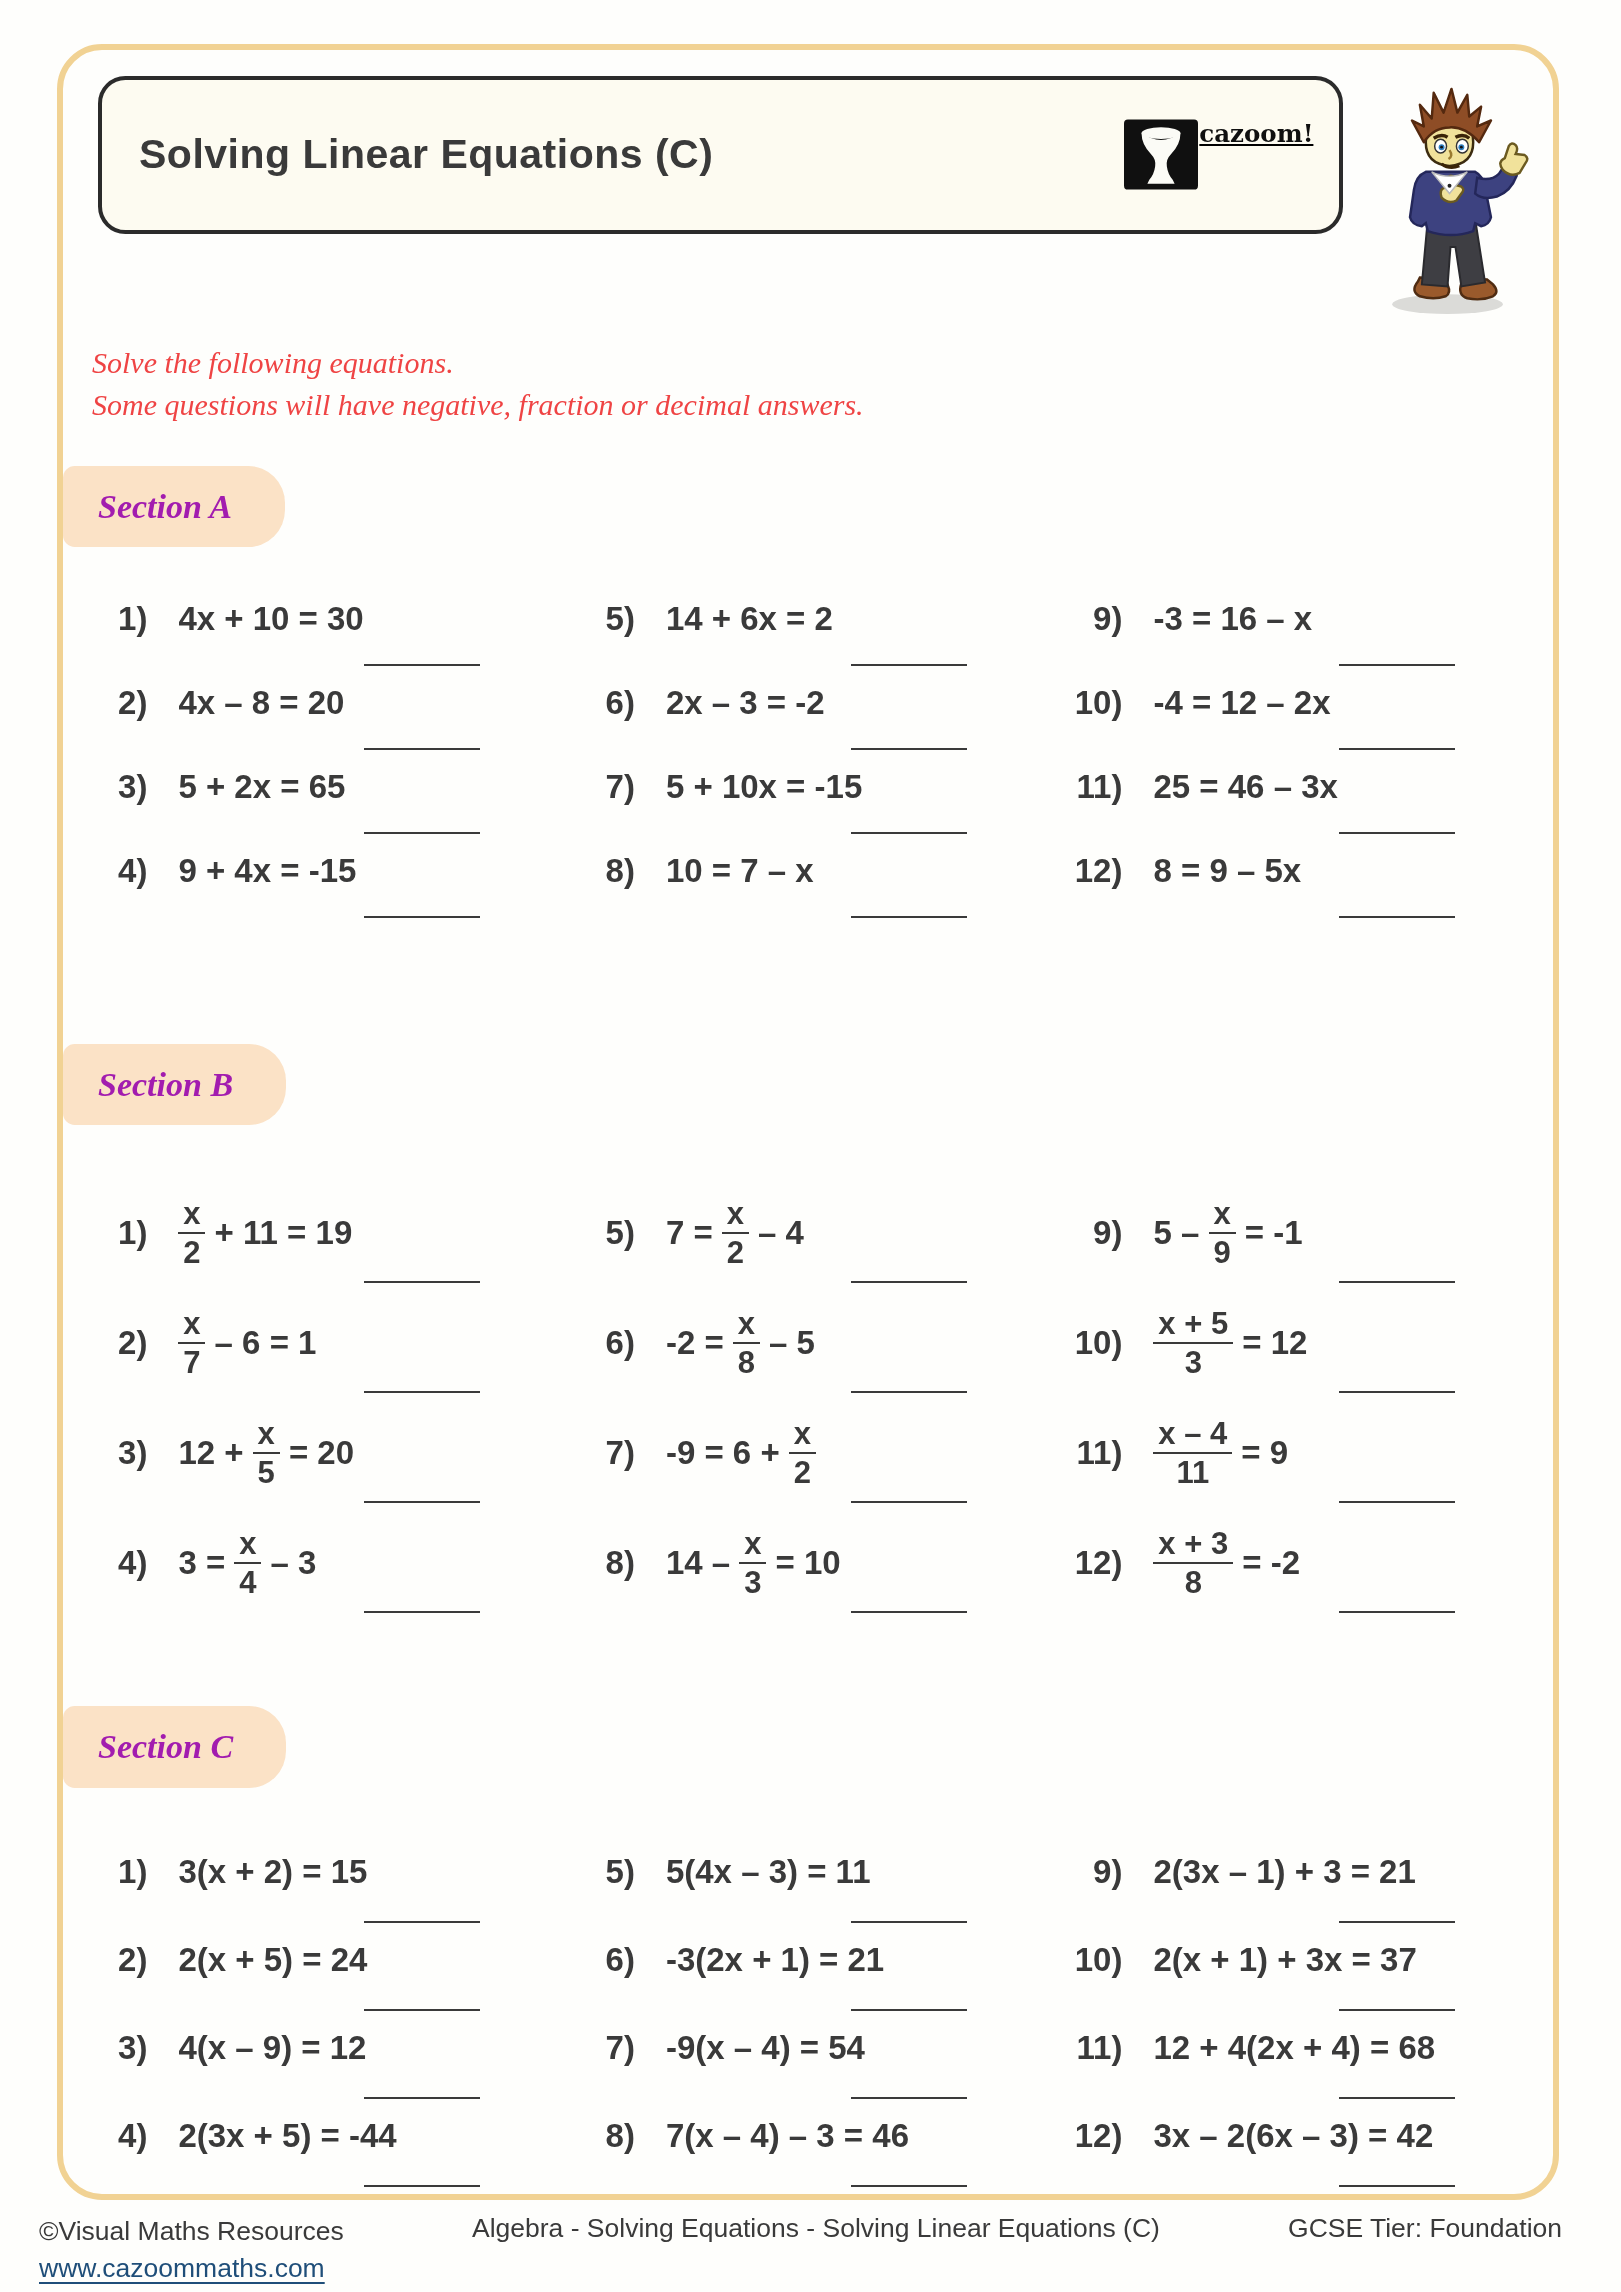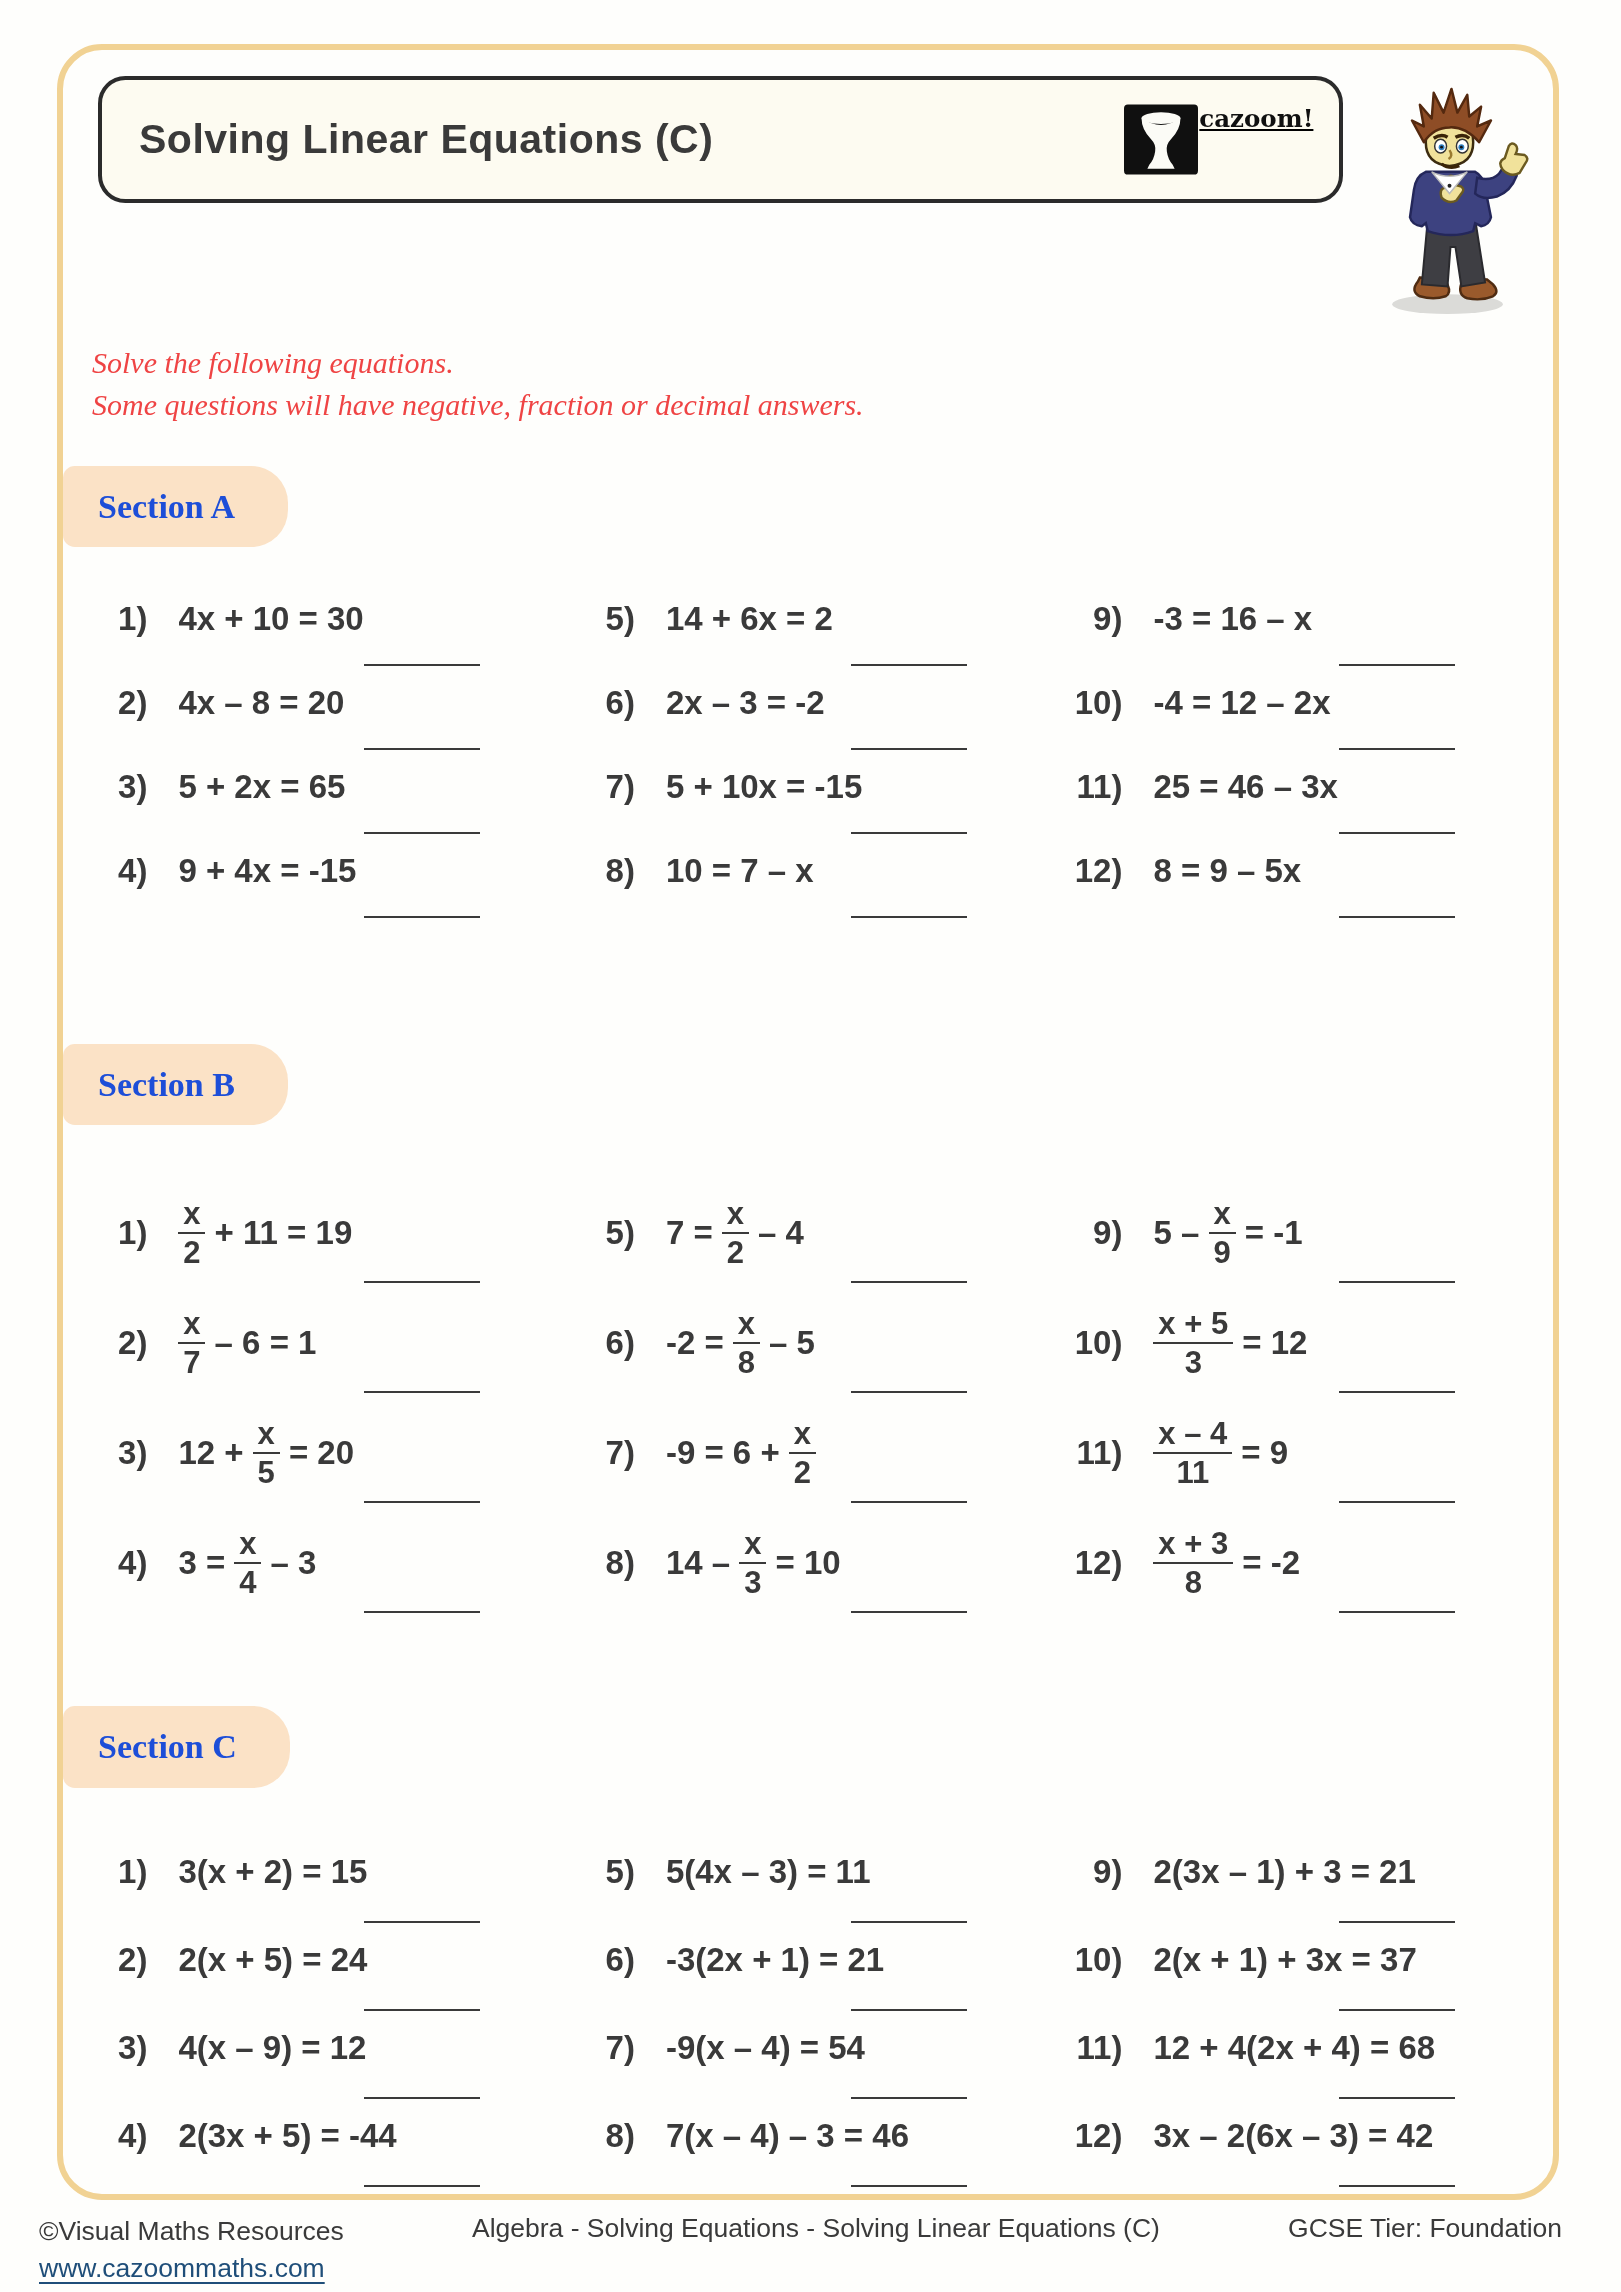--- a/index.html
+++ b/index.html
@@ -7,39 +7,39 @@
     position:relative; width:1621px; height:2293px; overflow:hidden;
     background:#FEFEFC; font-family:"Liberation Sans", sans-serif;
   }
   .page-frame {
     position:absolute; left:57px; top:44px; width:1502px; height:2156px;
     box-sizing:border-box; border:6.9px solid var(--c-border,#F1D293); border-radius:45px;
   }
   
   .title-row { display:flex; align-items:flex-start; margin:25.5px 19.6px 0 35px; gap:23.5px; }
   .title-box {
-    flex:1; box-sizing:border-box; height:127px; background:#FDFBF1;
+    flex:1; box-sizing:border-box; height:158px; background:#FDFBF1;
     border:4.9px solid #2B2B2B; border-radius:27.4px;
     display:flex; align-items:center; padding:0 25.5px 0 37px;
   }
   .page-title { font-size:41px; font-weight:700; color:#3A3A3A; letter-spacing:0.5px; margin:0; }
   .logo { margin-left:auto; display:flex; align-items:flex-start; gap:1px;text-decoration:underline; }
   .logo svg { display:block; }
   .logo-text { font-family:"DejaVu Serif", serif; font-weight:700; font-size:24.5px; color:#101010; }
   .mascot { width:167px; height:237px; flex:none; margin-top:5.9px; }
   
   .instructions {
     margin:23.5px 39px 0 29px; font-family:"Liberation Serif", serif; font-style:italic;
     font-size:30px; color:#ef4444; line-height:1.42;
   }
   .instructions p { margin:0; }
   
   .section-label {
-    display:inline-block; background:var(--c-section,#FBE2C6); color:#1d4ed8;
-    font-family:"Liberation Serif", serif; font-weight:700; font-size:34px;
+    display:inline-block; background:var(--c-section,#FBE2C6); color:#a21caf;
+    font-family:"Liberation Serif", serif; font-style:italic; font-weight:700; font-size:34px;
     padding:21.6px 53px 21.6px 35px; border-radius:11.8px 37px 37px 11.8px;
   }
   .sec-a { margin-top:39px; }
   .sec-b { margin-top:114px; }
   .sec-c { margin-top:88px; }
   .q-grid {
     display:grid; grid-template-columns:repeat(3,1fr); grid-auto-flow:column;
     padding-left:27.4px; box-sizing:border-box;
   }
   .sec-a .q-grid { grid-template-rows:repeat(4,84px);  margin-top:47px; }

